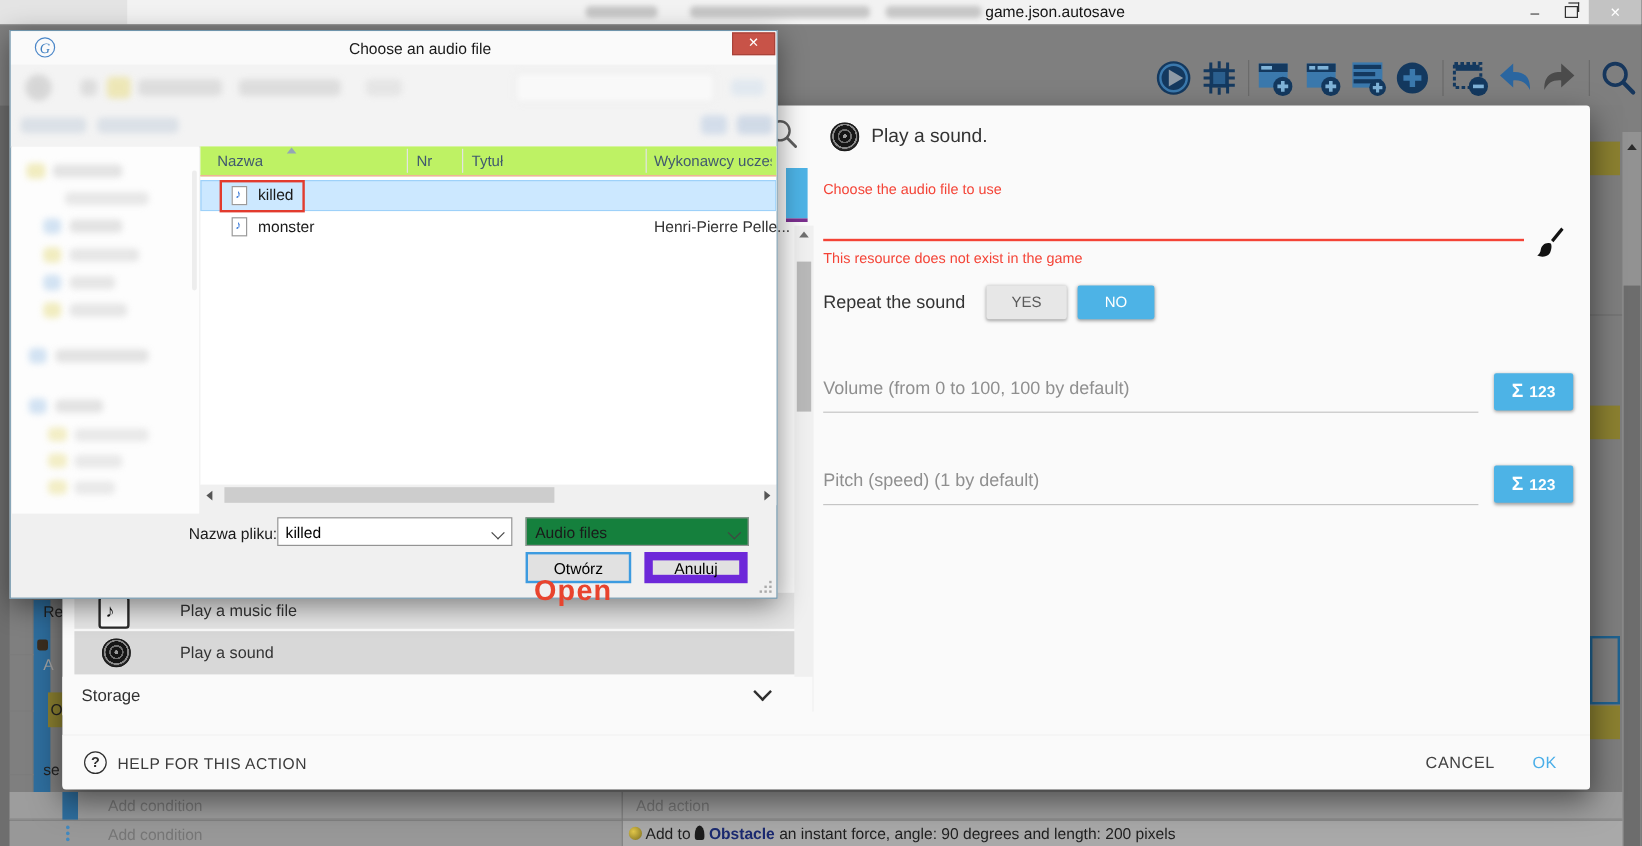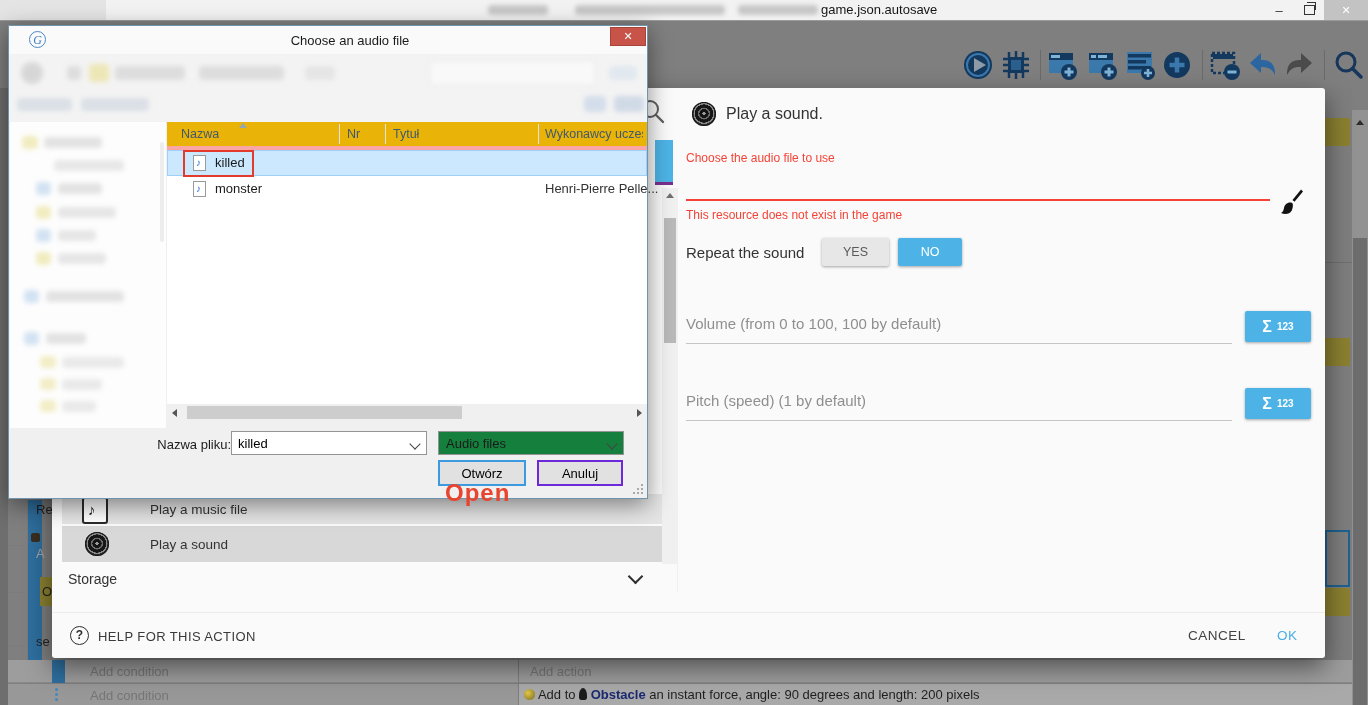--- a/index.html
+++ b/index.html
@@ -101,21 +101,21 @@
   .btn-yesno{position:absolute;top:150px;height:28px;display:flex;align-items:center;justify-content:center;
      font-size:12.5px;border-radius:2px;box-shadow:0 1px 3px rgba(0,0,0,.35);cursor:pointer;}
   .btn-yes{left:770px;width:67px;background:#e7e7e7;color:#5a5a5a;}
   .btn-no{left:846px;width:64px;background:#4db3e6;color:#fff;}
   .p-field-label{position:absolute;left:634px;font-size:15px;color:#8f8f8f;}
   .p-underline-gray{position:absolute;left:634px;width:546px;height:1px;background:#c5c5c5;}
   .expr-btn{position:absolute;left:1193px;width:66px;height:31px;background:#4db3e6;border-radius:2px;
      box-shadow:0 1px 3px rgba(0,0,0,.35);display:flex;align-items:center;justify-content:center;gap:5px;
      color:#fff;cursor:pointer;}
   .expr-btn .sig{font-size:16px;font-weight:bold;}
-  .expr-btn .num{font-size:10px;font-weight:bold;}
+  .expr-btn .num{font-size:13px;font-weight:bold;}
 
   
   .ad-footer{position:absolute;left:0;top:524px;width:1273px;height:45px;background:#fafafa;
      border-top:1px solid #ececec;border-radius:0 0 3px 3px;}
   .help-icon{position:absolute;left:18px;top:13px;width:17px;height:17px;border:1.7px solid #2e2e2e;
      border-radius:50%;text-align:center;line-height:17px;font-size:12px;font-weight:bold;color:#2e2e2e;}
   .help-label{position:absolute;left:46px;top:16px;font-size:13px;color:#3a3a3a;letter-spacing:.4px;}
   .footer-btn{position:absolute;top:15px;font-size:13.5px;letter-spacing:.5px;cursor:pointer;}
   .btn-cancel{left:1136px;color:#424242;}
   .btn-ok{left:1225px;color:#4aaee8;}
@@ -129,22 +129,22 @@
      border-radius:50%;color:#3f7fc1;font-family:"Liberation Serif",serif;font-style:italic;
      font-size:12px;line-height:16px;text-align:center;box-sizing:border-box;}
   .fd-close{position:absolute;right:1px;top:1px;width:36px;height:19px;background:#c85348;
      border:1px solid #a8433a;box-sizing:border-box;color:#fff;font-size:11px;text-align:center;
      line-height:17px;cursor:pointer;}
   .fd-toolbar{position:absolute;left:0;top:28px;width:100%;height:68px;background:#f3f3f3;
      border-bottom:1px solid #e1e1e1;}
   .blob{position:absolute;border-radius:4px;filter:blur(2.5px);opacity:.8;}
   .fd-nav{position:absolute;left:1px;top:96px;width:156px;height:306px;background:#fdfdfd;}
   .fd-list{position:absolute;left:158px;top:96px;width:480px;height:282px;background:#fff;}
-  .fl-header{position:absolute;left:0;top:0;width:100%;height:24px;background:#eab308;
-     border-bottom:4px solid #fca5a5;}
+  .fl-header{position:absolute;left:0;top:0;width:100%;height:24px;background:#bef264;
+     border-bottom:1px solid #fca5a5;}
   .fl-h{position:absolute;top:5px;font-size:12.5px;color:#41596f;white-space:nowrap;overflow:hidden;}
   .fl-colsep{position:absolute;top:2px;width:1px;height:20px;background:#e3e3e3;}
   .sort-asc{position:absolute;left:72px;top:1px;width:0;height:0;border-left:4px solid transparent;
      border-right:4px solid transparent;border-bottom:5px solid #94a6b6;}
   .fl-row{position:absolute;left:0;width:100%;height:26px;}
   .fl-row.sel{background:#cce8ff;box-shadow:inset 0 0 0 1px #9ed1f9;}
   .pagefile{position:absolute;left:26px;top:5px;width:13px;height:16px;background:#fff;
      border:1px solid #9a9a9a;box-sizing:border-box;}
   .pagefile::before{content:'\266A';position:absolute;left:2px;top:1px;font-size:10px;color:#2a6fd4;}
   .fl-name{position:absolute;left:48px;top:5px;font-size:13px;color:#1a1a1a;}
@@ -159,21 +159,21 @@
   .fd-label{position:absolute;font-size:13px;color:#1a1a1a;}
   .fd-combo{position:absolute;height:24px;background:#fff;border:1px solid #949494;box-sizing:border-box;}
   .fd-combo input{position:absolute;left:0;top:0;width:100%;height:100%;border:none;outline:none;
      padding:0 22px 0 6px;font-size:13px;font-family:"Liberation Sans",sans-serif;background:transparent;box-sizing:border-box;}
   .fd-combo .val{position:absolute;left:7px;top:4px;font-size:13px;color:#1a1a1a;}
   .combo-chev{position:absolute;right:7px;top:8px;width:7px;height:7px;border-right:1.6px solid #444;
      border-bottom:1.6px solid #444;transform:rotate(45deg);}
   .fd-btn{position:absolute;height:26px;background:#e1e1e1;box-sizing:border-box;font-size:13px;color:#000;
      display:flex;align-items:center;justify-content:center;cursor:pointer;}
   .btn-open{left:429px;top:434px;width:88px;border:2px solid #3c9be0;}
-  .btn-anuluj{left:528px;top:434px;width:86px;border:2px solid #6d28d9;}
+  .btn-anuluj{left:528px;top:434px;width:86px;border:7px solid #6d28d9;}
   .grip{position:absolute;right:4px;bottom:4px;width:10px;height:10px;}
   .grip i{position:absolute;width:2px;height:2px;background:#a9a9a9;}
 
   
   .annot-box{position:absolute;left:183px;top:150px;width:71px;height:27px;border:2px solid #e23b2e;
      box-sizing:border-box;z-index:40;}
   .annot-open{position:absolute;left:445px;top:479px;font-size:24px;font-weight:bold;color:#e8442e;
      letter-spacing:1px;z-index:40;}
 </style>
 </head>

